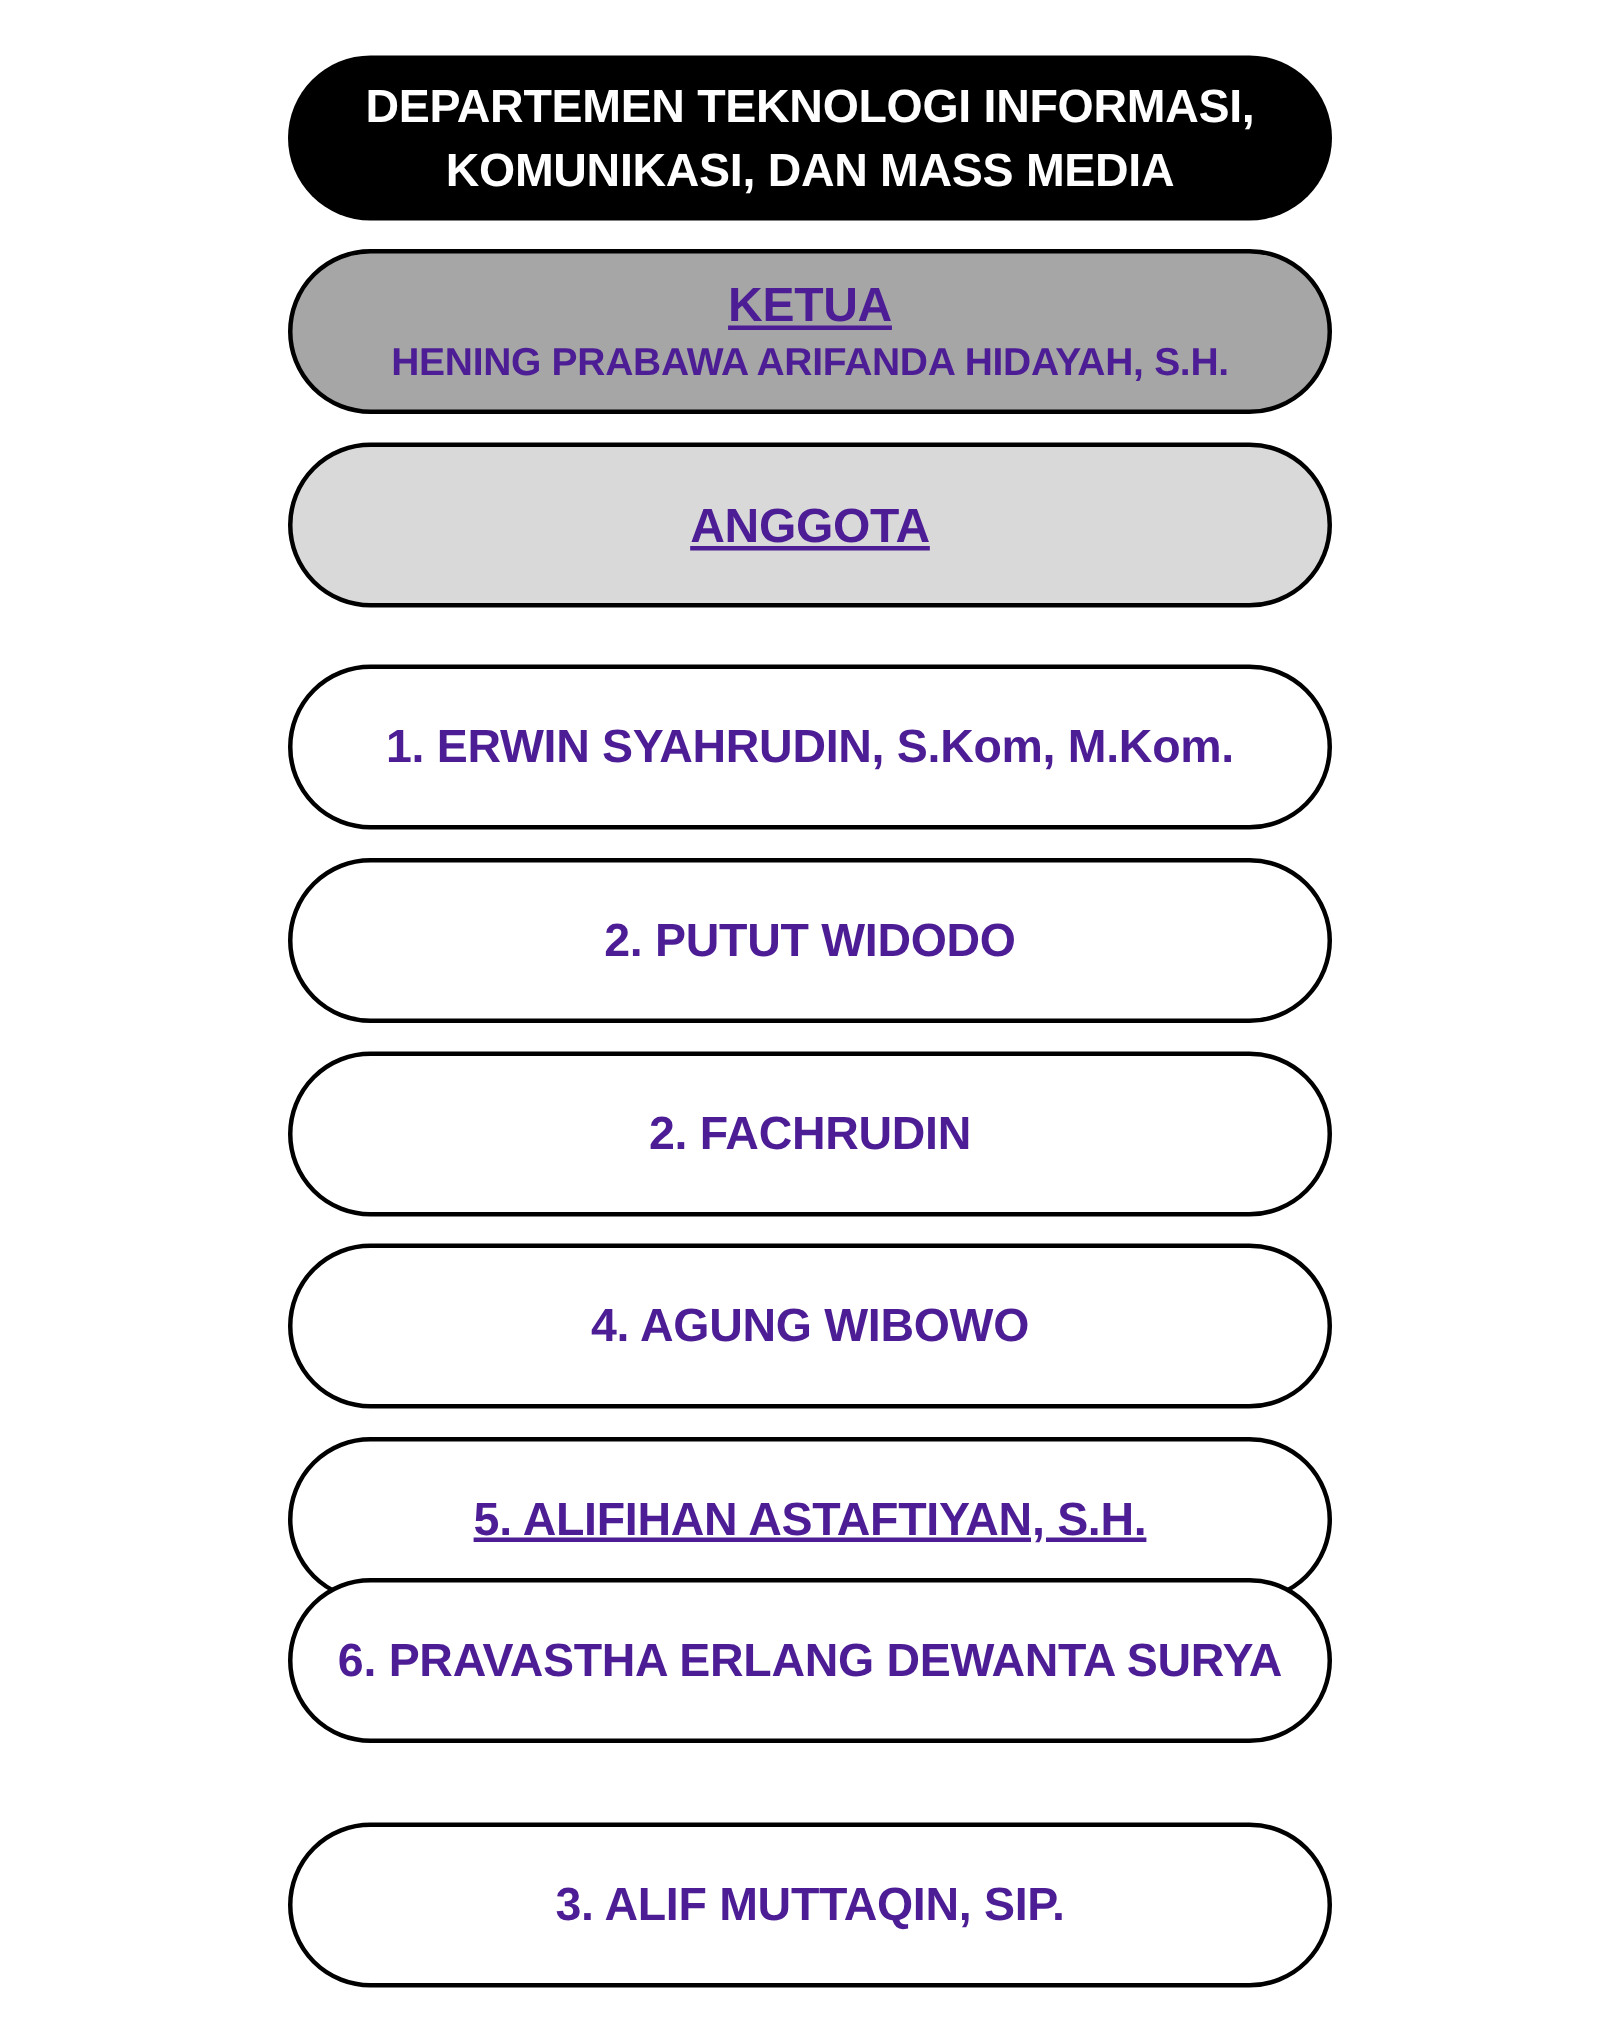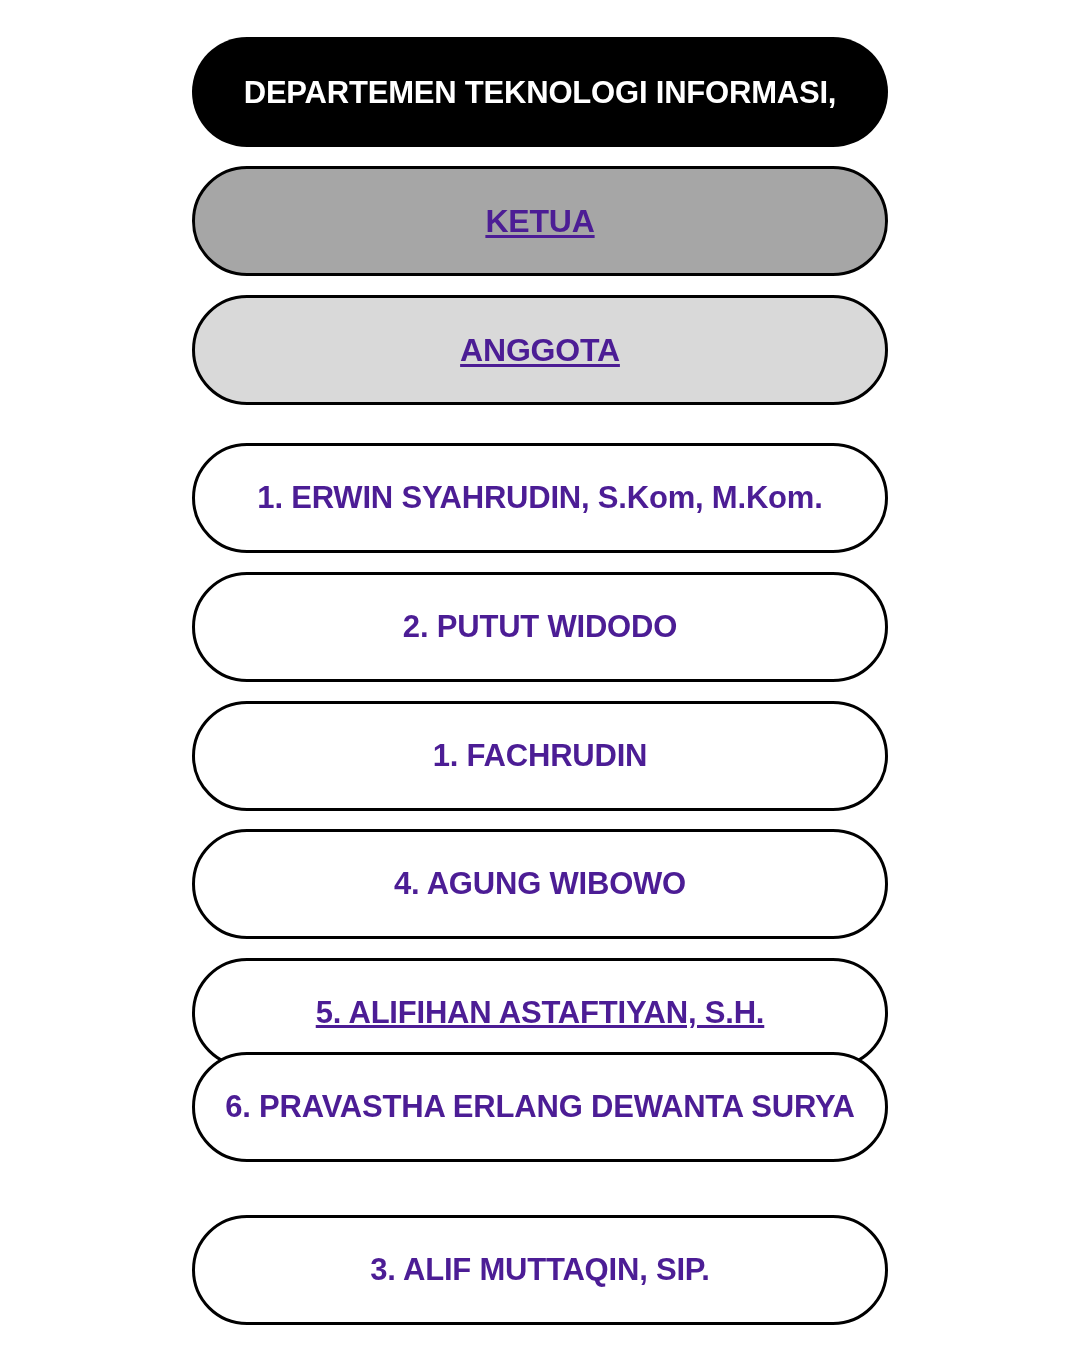--- a/index.html
+++ b/index.html
@@ -27,40 +27,42 @@
     .member { background: #ffffff; margin-top: 20px; }
     .member.double .line { line-height: 46px; }
   </style>
 </head>
 <body>
 
 <div>
 
   <div class="pill title" style="top:37px;">
     <span class="line">DEPARTEMEN TEKNOLOGI INFORMASI,</span>
+    <span class="line">KOMUNIKASI, DAN MASS MEDIA</span>
   </div>
 
   <div class="pill ketua" style="top:166px;">
     <span class="role">KETUA</span>
+    <span class="name">HENING PRABAWA ARIFANDA HIDAYAH, S.H.</span>
   </div>
 
   <div class="pill anggota" style="top:295px;">
     <span class="role">ANGGOTA</span>
   </div>
 
   <div class="pill member" style="top:423px;">
     <span class="line">1. ERWIN SYAHRUDIN, S.Kom, M.Kom.</span>
   </div>
 
   <div class="pill member" style="top:552px;">
     <span class="line">2. PUTUT WIDODO</span>
   </div>
 
   <div class="pill member" style="top:681px;">
-    <span class="line">1. FACHRUDIN</span>
+    <span class="line">2. FACHRUDIN</span>
   </div>
 
   <div class="pill member" style="top:809px;">
     <span class="line">4. AGUNG WIBOWO</span>
   </div>
 
   <div class="pill member" style="top:938px;text-decoration:underline;">
     <span class="line">5. ALIFIHAN ASTAFTIYAN, S.H.</span>
   </div>
 

